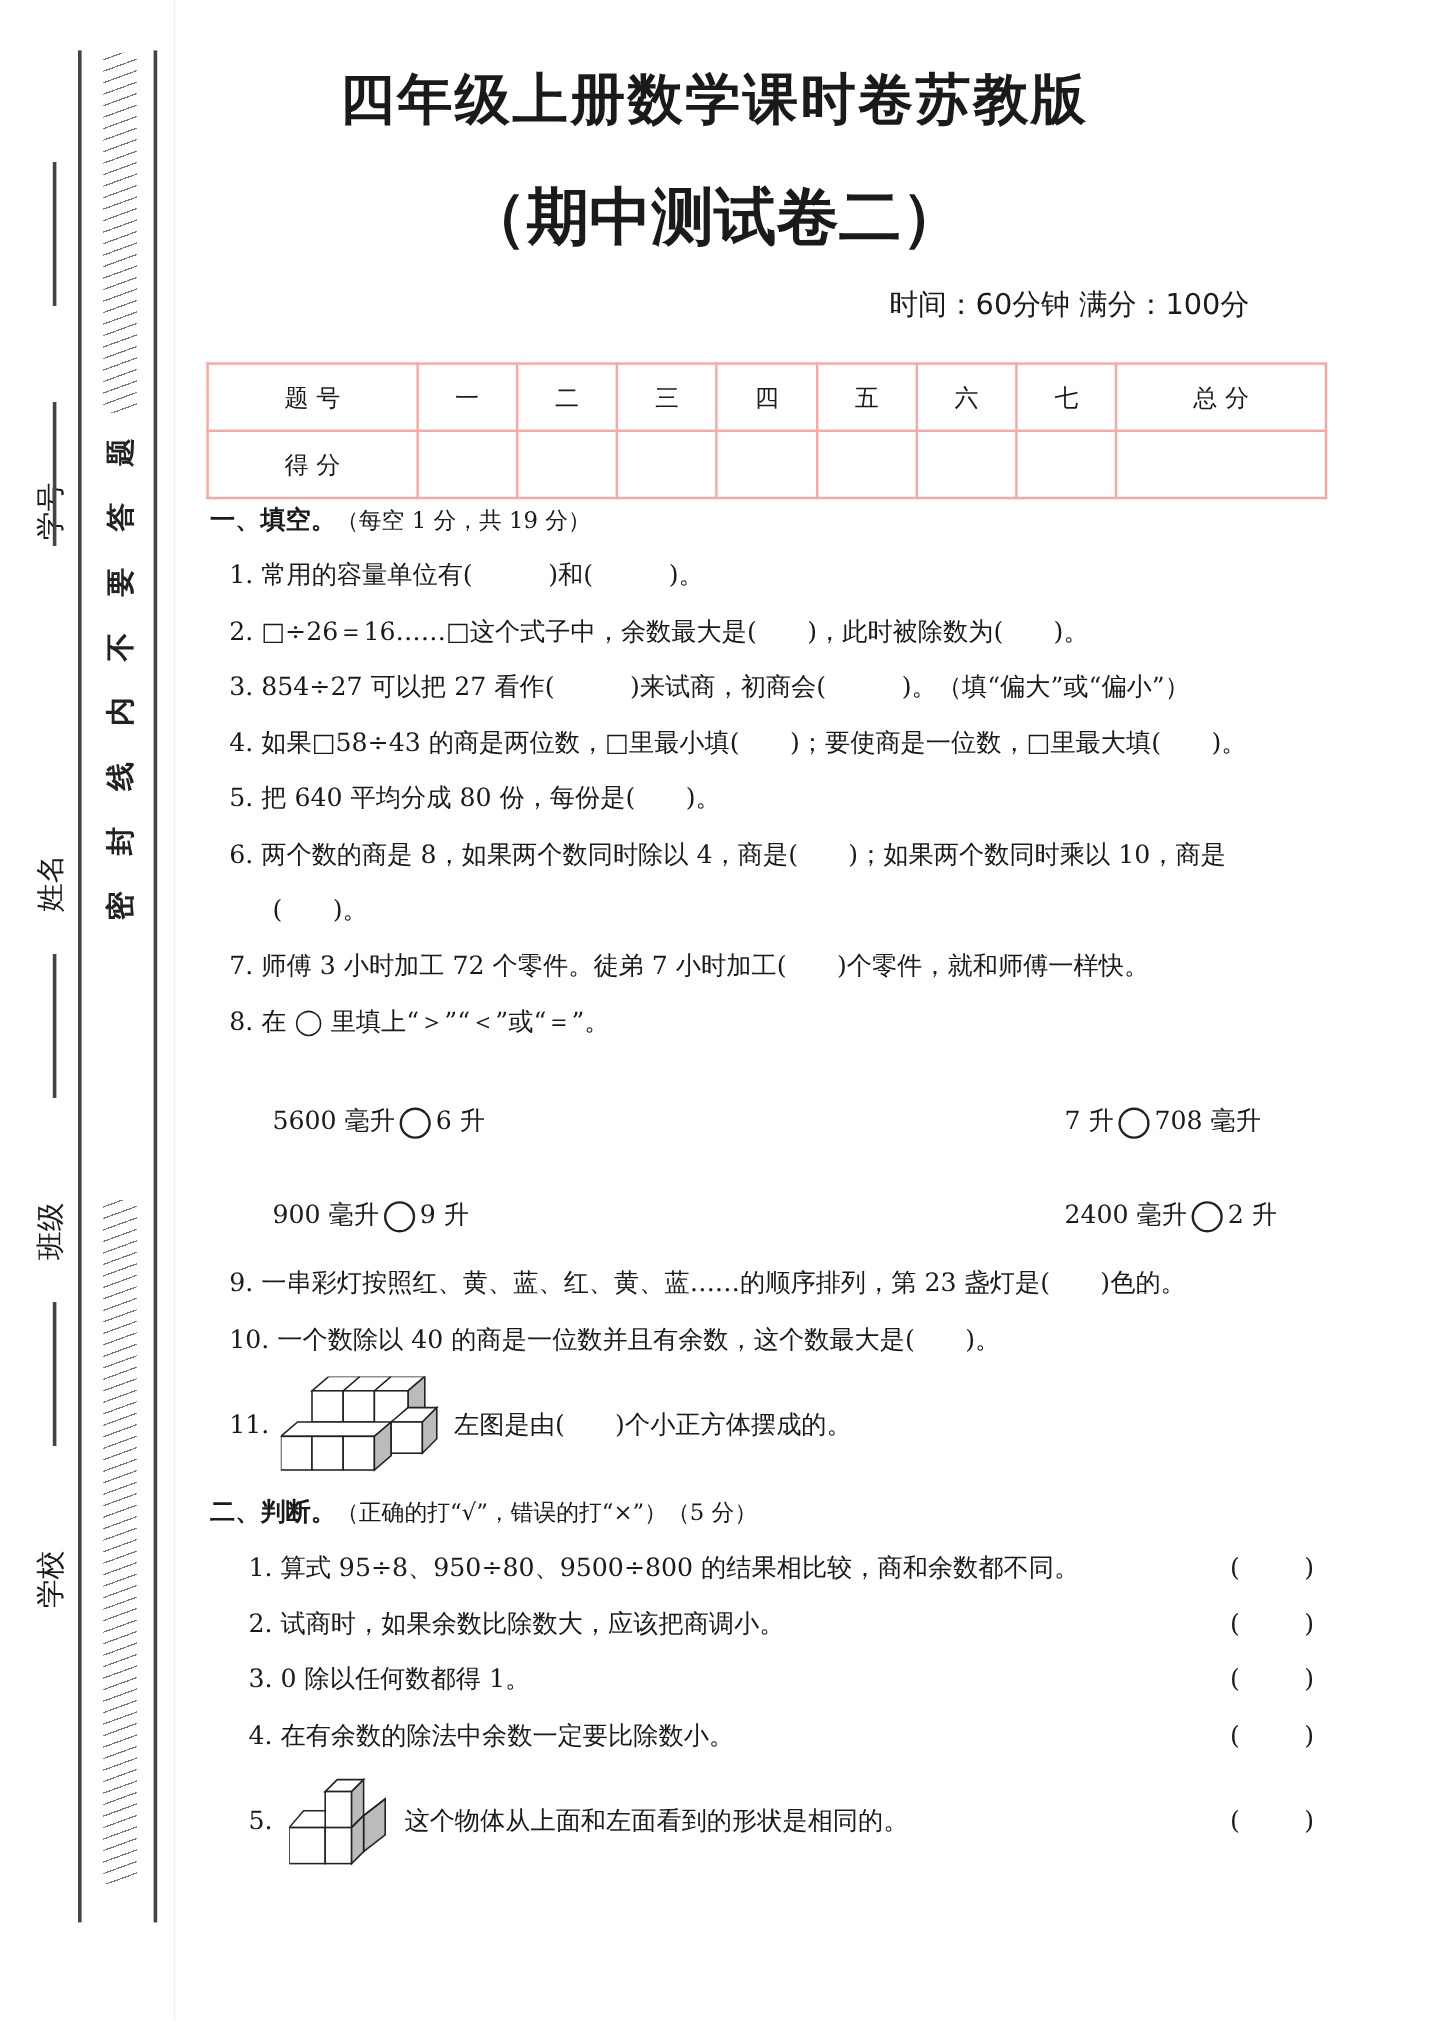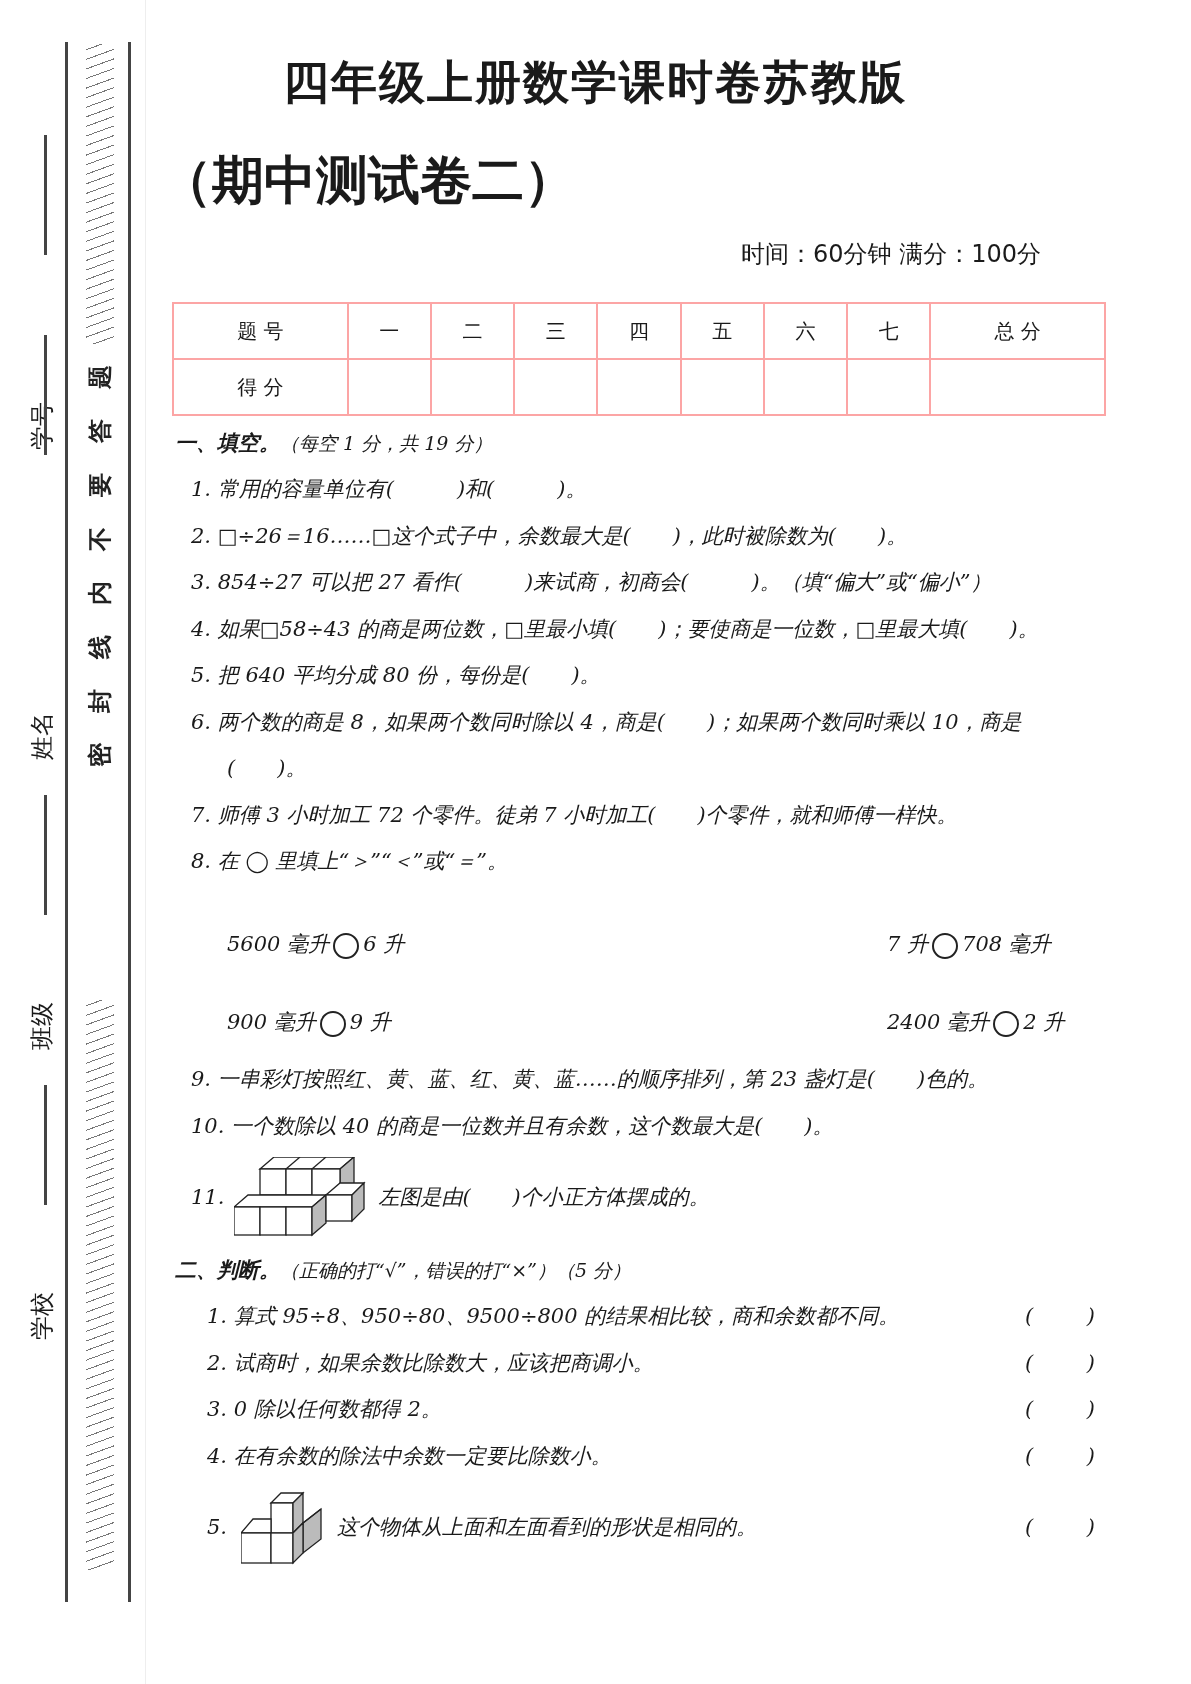--- a/index.html
+++ b/index.html
@@ -12,26 +12,26 @@
   .seal-chars{position:absolute;left:84px;top:350px;width:32px;display:flex;flex-direction:column;align-items:center;}
   .seal-chars span{transform:rotate(-90deg);font-family:"DejaVu Sans","Liberation Sans",sans-serif;font-size:24px;font-weight:bold;height:54px;line-height:54px;color:#222;}
   .field{position:absolute;left:18px;display:flex;flex-direction:column;align-items:center;}
   .field .lbl{transform:rotate(-90deg);font-family:"DejaVu Sans","Liberation Sans",sans-serif;font-size:24px;white-space:nowrap;}
   .field .ul{position:absolute;left:26px;width:3px;background:#444;}
   .f1{top:410px;} .f1 .ul{top:-275px;height:120px;}
   .f2{top:720px;} .f2 .ul{top:-385px;height:120px;}
   .f3{top:1010px;} .f3 .ul{top:-215px;height:120px;}
   .f4{top:1300px;} .f4 .ul{top:-215px;height:120px;}
   .title{position:absolute;left:160px;top:52px;width:870px;text-align:center;font-family:"DejaVu Sans","Liberation Sans",sans-serif;font-size:46px;font-weight:bold;letter-spacing:2px;}
-  .subtitle{position:absolute;left:160px;top:146px;width:870px;text-align:left;font-family:"DejaVu Sans","Liberation Sans",sans-serif;font-size:52px;font-weight:bold;}
+  .subtitle{position:absolute;left:160px;top:146px;width:870px;text-align:center;font-family:"DejaVu Sans","Liberation Sans",sans-serif;font-size:52px;font-weight:bold;}
   .meta{position:absolute;right:150px;top:238px;font-family:"DejaVu Sans","Liberation Sans",sans-serif;font-size:24px;}
   table.score{position:absolute;left:172px;top:302px;width:934px;border-collapse:collapse;font-family:"DejaVu Sans","Liberation Sans",sans-serif;}
   table.score td{border:2px solid #fca5a5;height:52px;text-align:center;font-size:20px;}
   table.score{border:2px solid #222;}
-  .content{position:absolute;left:175px;top:428px;width:930px;font-size:21px;font-style:italic;}
+  .content{position:absolute;left:175px;top:418px;width:930px;font-size:21px;}
   .sec{font-size:21px;margin:0 0 0 0;height:46px;line-height:30px;}
   .sec b{font-family:"DejaVu Sans","Liberation Sans",sans-serif;}
   .sec small{font-size:19px;}
   .q{margin-left:16px;height:46.5px;line-height:30px;white-space:nowrap;}
   .cmp{display:flex;justify-content:space-between;margin-left:52px;width:850px;height:62px;line-height:40px;margin-top:16px;}
   .circ{display:inline-block;width:22px;height:22px;border:2px solid #222;border-radius:50%;vertical-align:middle;margin:0 4px;}
   .judge{display:flex;justify-content:space-between;margin-left:32px;width:888px;height:46.5px;line-height:30px;}
   .paren{width:70px;display:flex;justify-content:space-between;}
   .figrow{display:flex;align-items:center;}
 </style>
@@ -156,21 +156,21 @@
       </span>
     </div>
   <div class="judge">
       <span>2. 试商时，如果余数比除数大，应该把商调小。</span>
       <span class="paren">
         <span>(</span>
         <span>)</span>
       </span>
     </div>
   <div class="judge">
-      <span>3. 0 除以任何数都得 2。</span>
+      <span>3. 0 除以任何数都得 1。</span>
       <span class="paren">
         <span>(</span>
         <span>)</span>
       </span>
     </div>
   <div class="judge">
       <span>4. 在有余数的除法中余数一定要比除数小。</span>
       <span class="paren">
         <span>(</span>
         <span>)</span>

